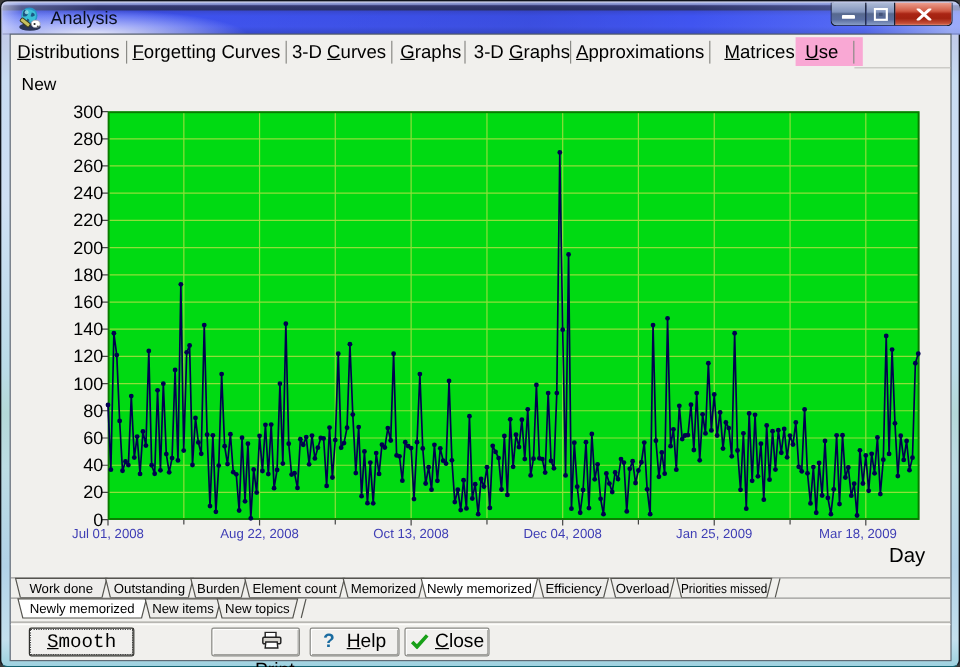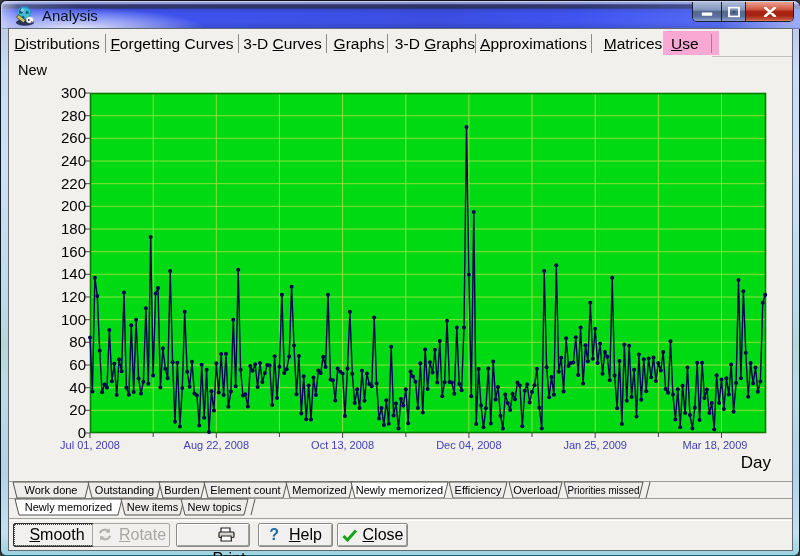--- a/index.html
+++ b/index.html
@@ -491,25 +491,21 @@
           <text x="59.5" y="31" text-anchor="middle">Newly memorized</text>
           <polygon points="112,19 175,19 171,35 116,35" fill="#eeedeb" stroke="#55544f" stroke-width="1"></polygon>
           <text x="143.5" y="31" text-anchor="middle">New items</text>
           <polygon points="172,19 239,19 235,35 176,35" fill="#eeedeb" stroke="#55544f" stroke-width="1"></polygon>
           <text x="205.5" y="31" text-anchor="middle">New topics</text>
           <line x1="246" y1="19" x2="242" y2="35" stroke="#55544f" stroke-width="1"></line>
         </g>
 <line x1="0" y1="38.5" x2="783" y2="38.5" stroke="#a3a39e" stroke-width="1"></line>
 </svg>
   <div class="btnrow">
-    <div class="btn focus" style="top:2px; left:4px; width:88px;"><u>S</u>mooth</div>
-    <div class="btn disabled" style="top:2px; left:83px; width:78px;"><span class="bic"><svg width="18" height="15" viewBox="0 0 18 15">
-              <path d="M4 6.2 A5 5 0 0 1 13 5 M14 8.8 A5 5 0 0 1 5 10" stroke="#b2b1ac" stroke-width="2.1" fill="none"></path>
-              <path d="M13.6 1.2 L14 5.8 L9.6 5.4Z M4.4 13.8 L4 9.2 L8.4 9.6Z" fill="#b2b1ac"></path>
-            </svg></span><u>R</u>otate</div>
+    <div class="btn focus" style="top:2px; left:15px; width:88px;font-family:Liberation Mono, monospace;"><u>S</u>mooth</div>
     <div class="btn" style="top:2px; left:167px; width:74px;padding-left:32px;"><span class="bic"><svg width="17" height="15" viewBox="0 0 17 15">
               <path d="M3 5 L3 1 L12 1 L12 5" fill="#fff" stroke="#222" stroke-width="1.2"></path>
               <rect x="1" y="5" width="15" height="5.5" rx="1" fill="#d8d6d0" stroke="#222" stroke-width="1.2"></rect>
               <path d="M3.5 9 L3 14 L13.5 14 L13 9Z" fill="#fff" stroke="#222" stroke-width="1.2"></path>
             </svg></span><u>P</u>rint</div>
     <div class="btn" style="top:2px; left:249px; width:75px;text-align:center;"><span style="color:#1a6ba0; font-weight:bold; margin-right:10px;">?</span><u>H</u>elp</div>
     <div class="btn" style="top:2px; left:328px; width:71px;"><span class="bic"><svg width="16" height="13" viewBox="0 0 16 13">
               <path d="M1.5 7 L5.5 11 L14 1.5" stroke="#18a018" stroke-width="3" fill="none"></path>
             </svg></span><u>C</u>lose</div>
   </div>

